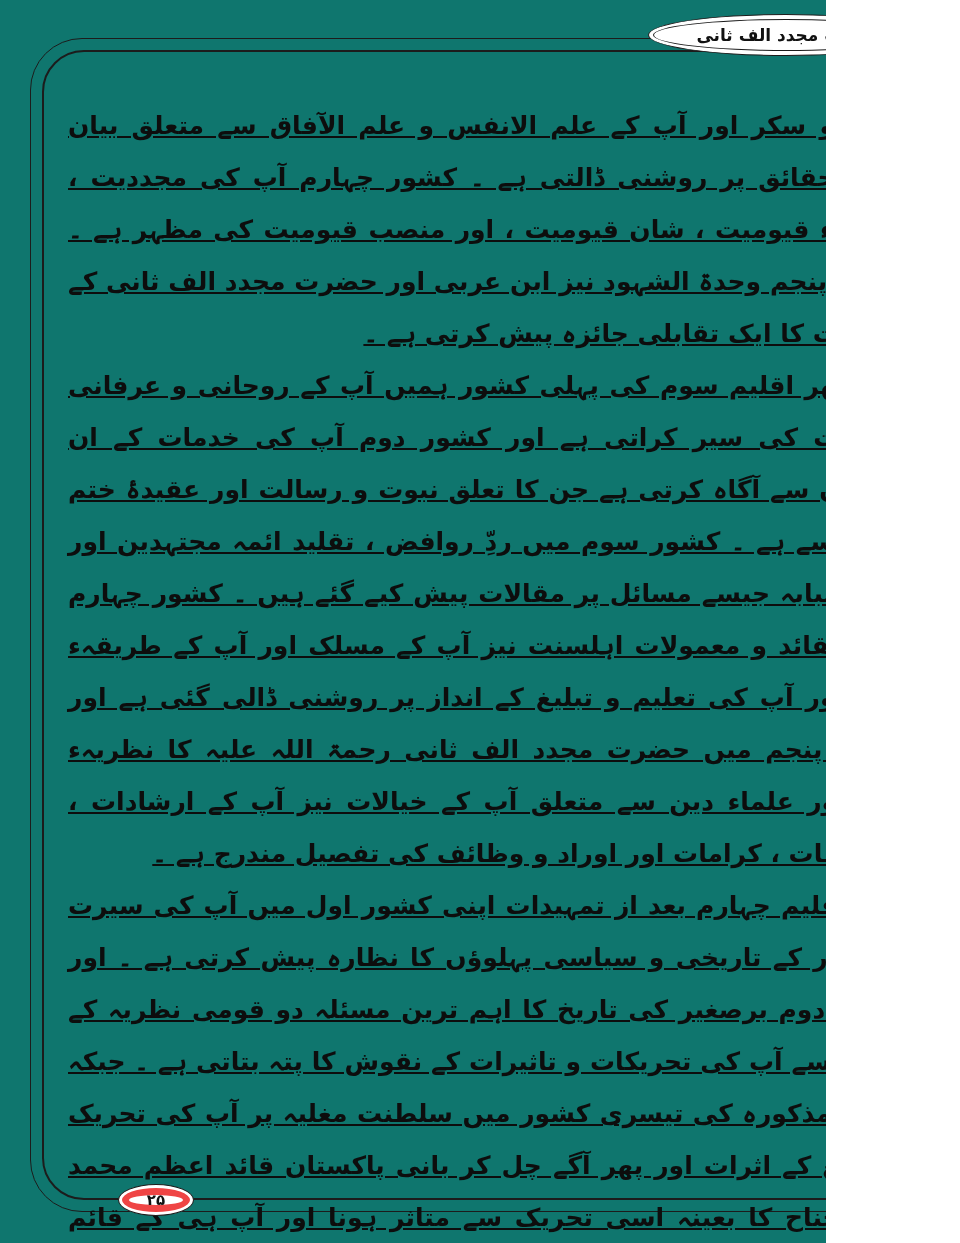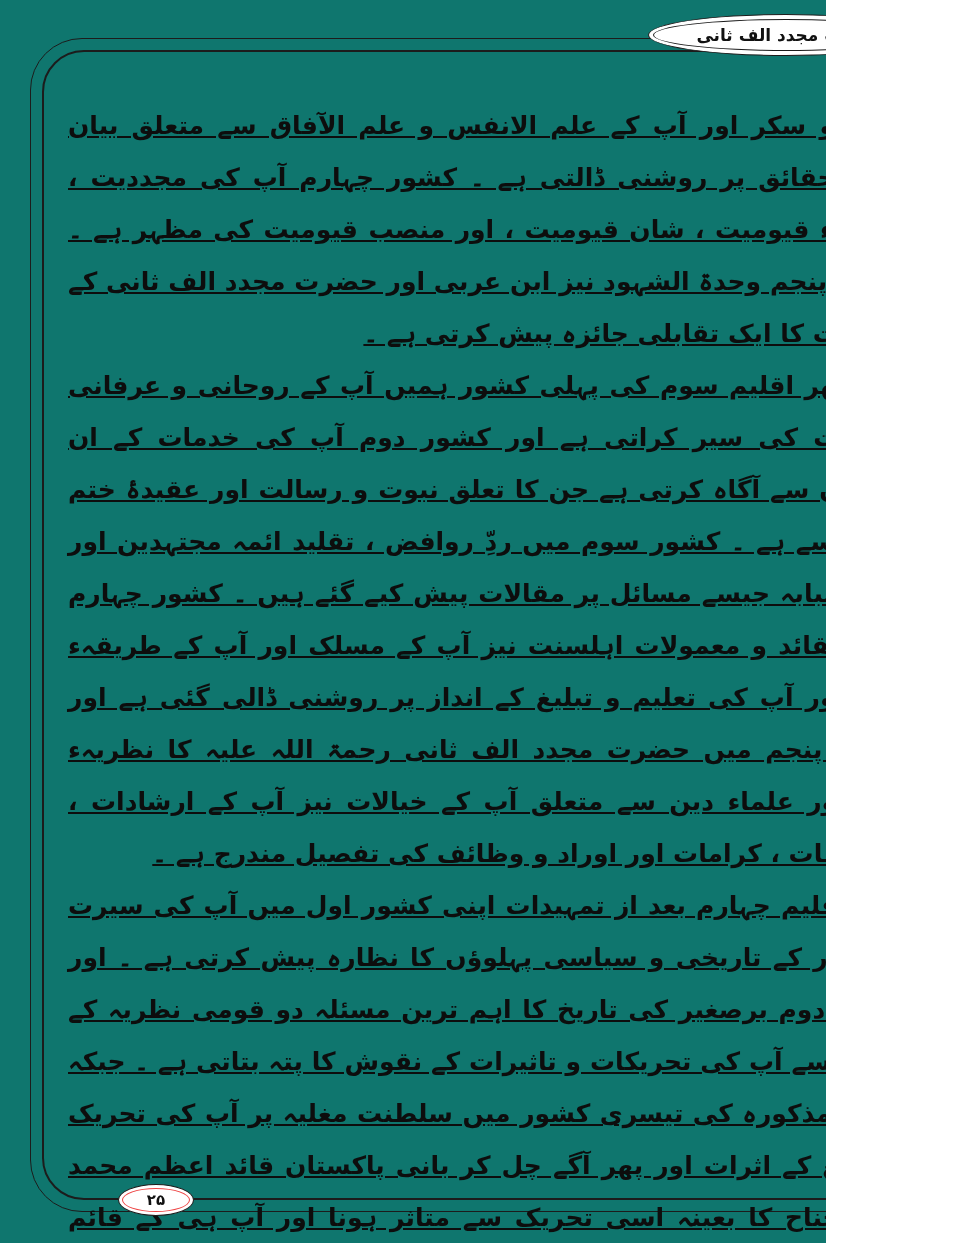--- a/index.html
+++ b/index.html
@@ -73,21 +73,21 @@
     border-radius: 50% / 50%;
     z-index: 3;
     display: flex;
     align-items: center;
     justify-content: center;
     box-sizing: border-box;
   }
   .page-badge-inner {
     position: absolute;
     left: 3px; top: 3px; right: 3px; bottom: 3px;
-    border: 1px solid #ef4444;
+    border: 7px solid #ef4444;
     border-radius: 50% / 50%;
     display: flex;
     align-items: center;
     justify-content: center;
   }
   .page-number {
     direction: rtl;
     font-size: 15px;
     font-weight: 700;
     color: #111;

